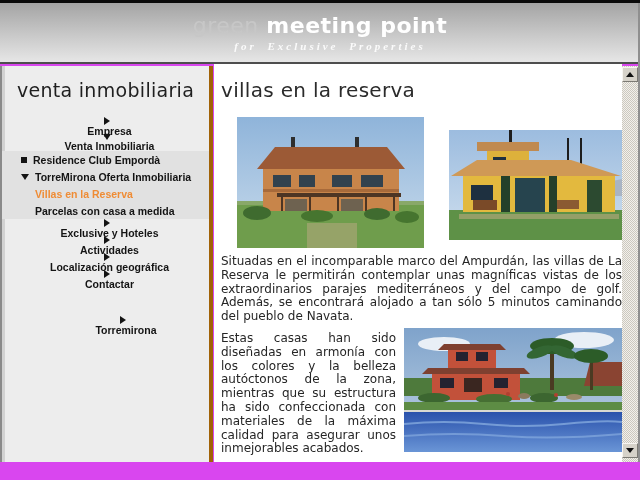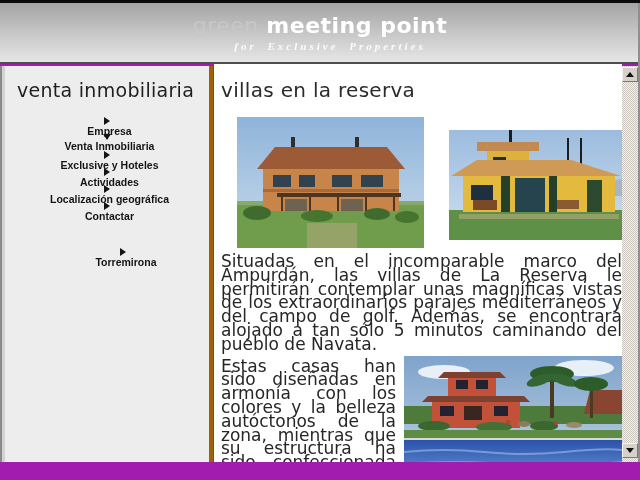--- a/index.html
+++ b/index.html
@@ -1,19 +1,19 @@
 <!DOCTYPE html>
 <html><head>
 <meta charset="utf-8">
 <style>
   * { margin:0; padding:0; box-sizing:border-box; }
   html,body { background:#fff; }
   .page {
     position:relative; width:640px; height:480px; overflow:hidden;
-    font-family:"DejaVu Sans", sans-serif; background:#a21caf;
+    font-family:"DejaVu Sans", sans-serif; background:#d946ef;
   }
   
   .topbar { position:absolute; left:0; top:0; width:640px; height:3px; background:#0b0b0b; }
   .header {
     position:absolute; left:0; top:3px; width:640px; height:61px;
     background:linear-gradient(180deg,#a4a4a4 0%,#c9c9c9 55%,#e6e6e6 100%);
     border-bottom:2px solid #4e4e4e;
     display:flex; flex-direction:column; align-items:center; justify-content:center;
   }
   .logo { font-size:22px; letter-spacing:.5px; line-height:24px; }
@@ -49,21 +49,21 @@
   
   .main {
     position:absolute; left:214px; top:64px; width:408px; height:398px;
     background:#fff; overflow:hidden; padding:14px 0 0 7px;
   }
   .main h1 { font-size:20px; font-weight:400; color:#2b2b2b; line-height:24px; letter-spacing:.3px; margin-bottom:15px; }
   .photos { height:131px; margin-left:16px; white-space:nowrap; }
   .photo { display:inline-block; vertical-align:top; font-size:0; }
   .photo.p2 { margin-left:20px; transform:translateY(13px); }
   .main p {
-    font-size:17px; line-height:13.8px; text-align:justify; color:#262626; padding-right:0;
+    font-size:12px; line-height:13.8px; text-align:justify; color:#262626; padding-right:0;
   }
   .para1 { margin-top:7px; margin-bottom:8px; }
   .wrap-section { }
   .float-photo { float:right; margin:-4px 0 11px 8px; font-size:0; }
   
   .scrollbar {
     position:absolute; left:622px; top:66px; width:16px; height:396px;
     background-color:#ccc8bf;
     background-image:
       linear-gradient(45deg,#f2f0eb 25%,transparent 25%,transparent 75%,#f2f0eb 75%),
@@ -103,20 +103,36 @@
   <nav class="sidebar">
     <div class="side-title">venta inmobiliaria</div>
     <div class="menu">
       <div class="mi l0">
         <span class="ico tri-r"></span>
         <span class="lbl">Empresa</span>
       </div>
       <div class="mi l0">
         <span class="ico tri-d"></span>
         <span class="lbl">Venta Inmobiliaria</span>
+      </div>
+      <div class="submenu">
+        <div class="mi l1">
+          <span class="ico sq"></span>
+          <span class="lbl">Residence Club Empordà</span>
+        </div>
+        <div class="mi l1">
+          <span class="ico tri-d"></span>
+          <span class="lbl">TorreMirona Oferta Inmobiliaria</span>
+        </div>
+        <div class="mi l2 active">
+          <span class="lbl">Villas en la Reserva</span>
+        </div>
+        <div class="mi l2">
+          <span class="lbl">Parcelas con casa a medida</span>
+        </div>
       </div>
       <div class="mi l0">
         <span class="ico tri-r"></span>
         <span class="lbl">Exclusive y Hoteles</span>
       </div>
       <div class="mi l0">
         <span class="ico tri-r"></span>
         <span class="lbl">Actividades</span>
       </div>
       <div class="mi l0">

